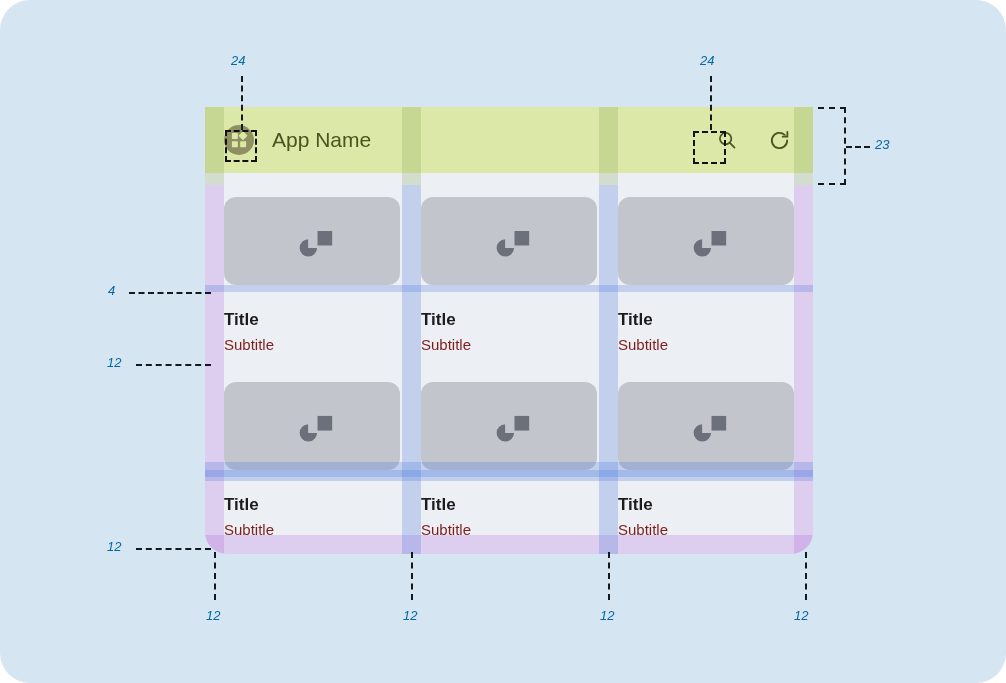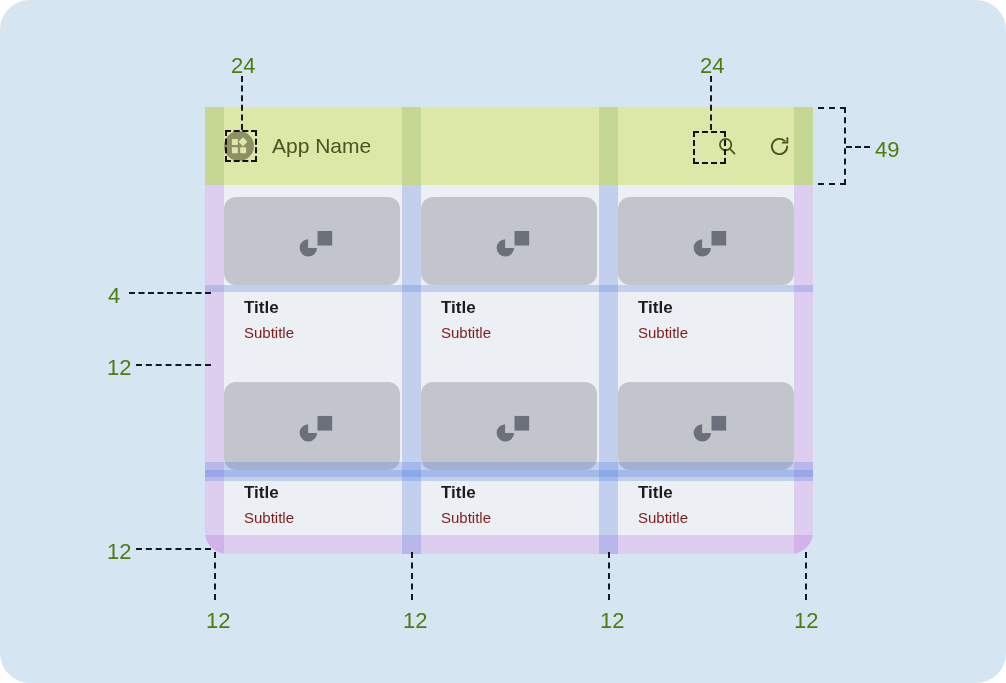--- a/index.html
+++ b/index.html
@@ -25,21 +25,21 @@
     width: 608px; height: 447px;
     background: #eceff3;
     border-radius: 0 0 22px 22px;
     overflow: hidden;
   }
 
   
   #app-bar {
     position: absolute;
     left: 0; top: 0;
-    width: 608px; height: 78px;
+    width: 608px; height: 66px;
     background: #dbe8a8;
     display: flex;
     align-items: center;
   }
   #app-bar-left {
     display: flex;
     align-items: center;
     padding-left: 19px;
     flex: 1;
   }
@@ -80,22 +80,21 @@
     position: absolute;
     width: 176px;
   }
   .card-thumb {
     width: 176px; height: 88px;
     background: #c2c6cc;
     border-radius: 12px;
     display: flex; align-items: center; justify-content: center;
   }
   .card-text {
-    padding-top: 12px;
-    margin-left: 20px;
+    padding-top: 24px;
   }
   .card-title {
     font-size: 17px;
     font-weight: bold;
     color: #1c1c1e;
     line-height: 21px;
   }
   .card-sub {
     font-size: 15px;
     color: #7f1d1d;
@@ -105,23 +104,24 @@
 
   
   .ov { position: absolute; pointer-events: none; }
   .ov-purple { background: rgba(168, 85, 224, 0.22); }
   .ov-blue   { background: rgba(72, 118, 224, 0.26); }
   .ov-green  { background: rgba(110, 150, 60, 0.20); }
 
   
   .ann-label {
     position: absolute;
-    font-size: 22px;
-    color: #4d7c0f;
+    font-size: 13px;
+    color: #0369a1;
     white-space: nowrap;
+    font-style: italic;
   }
   .dline-h {
     position: absolute;
     height: 0;
     border-top: 2px dashed #15181c;
   }
   .dline-v {
     position: absolute;
     width: 0;
     border-left: 2px dashed #15181c;
@@ -279,21 +279,21 @@
   <div class="ann-label" style="left:231px; top:53px;">24</div>
   <div class="dline-v" style="left:241px; top:76px; height:54px;"></div>
   <div class="dashed-box" style="left:225px; top:130px; width:32px; height:32px;"></div>
 
   <div class="ann-label" style="left:700px; top:53px;">24</div>
   <div class="dline-v" style="left:710px; top:76px; height:54px;"></div>
   <div class="dashed-box" style="left:693px; top:131px; width:33px; height:33px;"></div>
 
   <div class="bracket" style="left:818px; top:107px; width:28px; height:78px;"></div>
   <div class="dline-h" style="left:846px; top:146px; width:24px;"></div>
-  <div class="ann-label" style="left:875px; top:137px;">49</div>
+  <div class="ann-label" style="left:875px; top:137px;">23</div>
 
   <div class="ann-label" style="left:108px; top:283px;">4</div>
   <div class="dline-h" style="left:129px; top:292px; width:82px;"></div>
 
   <div class="ann-label" style="left:107px; top:355px;">12</div>
   <div class="dline-h" style="left:136px; top:364px; width:75px;"></div>
 
   <div class="ann-label" style="left:107px; top:539px;">12</div>
   <div class="dline-h" style="left:136px; top:548px; width:75px;"></div>
 

